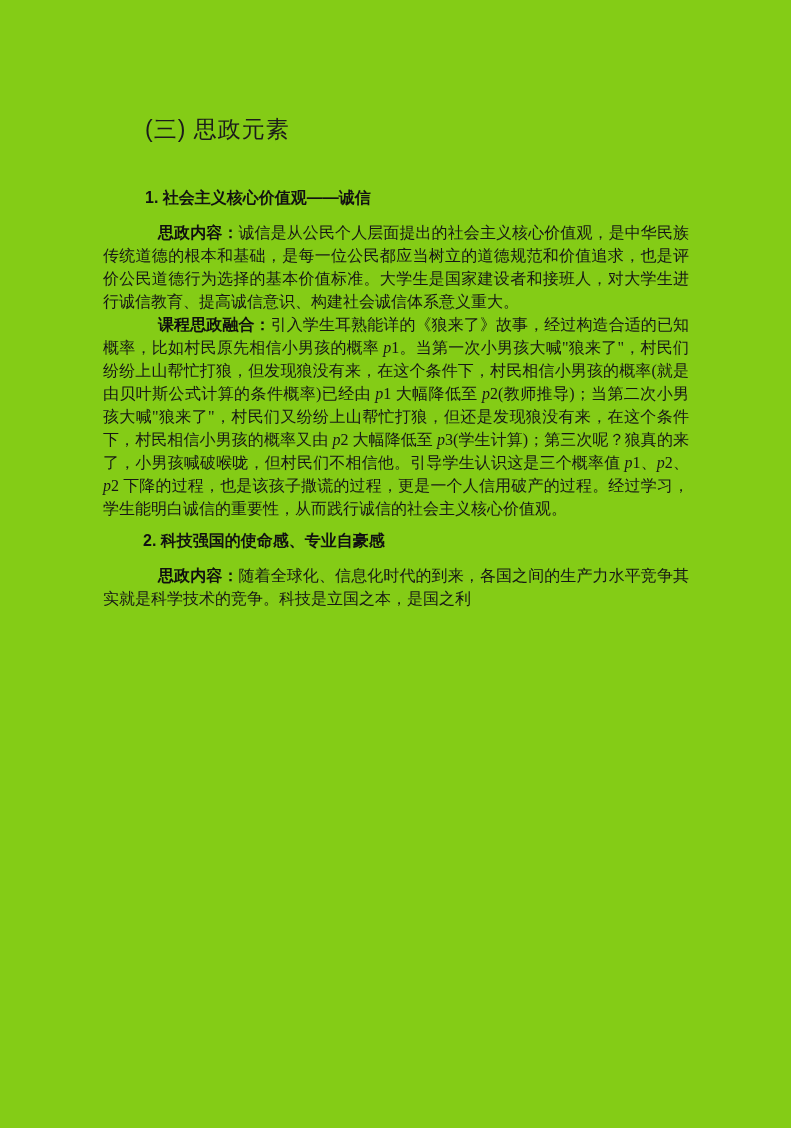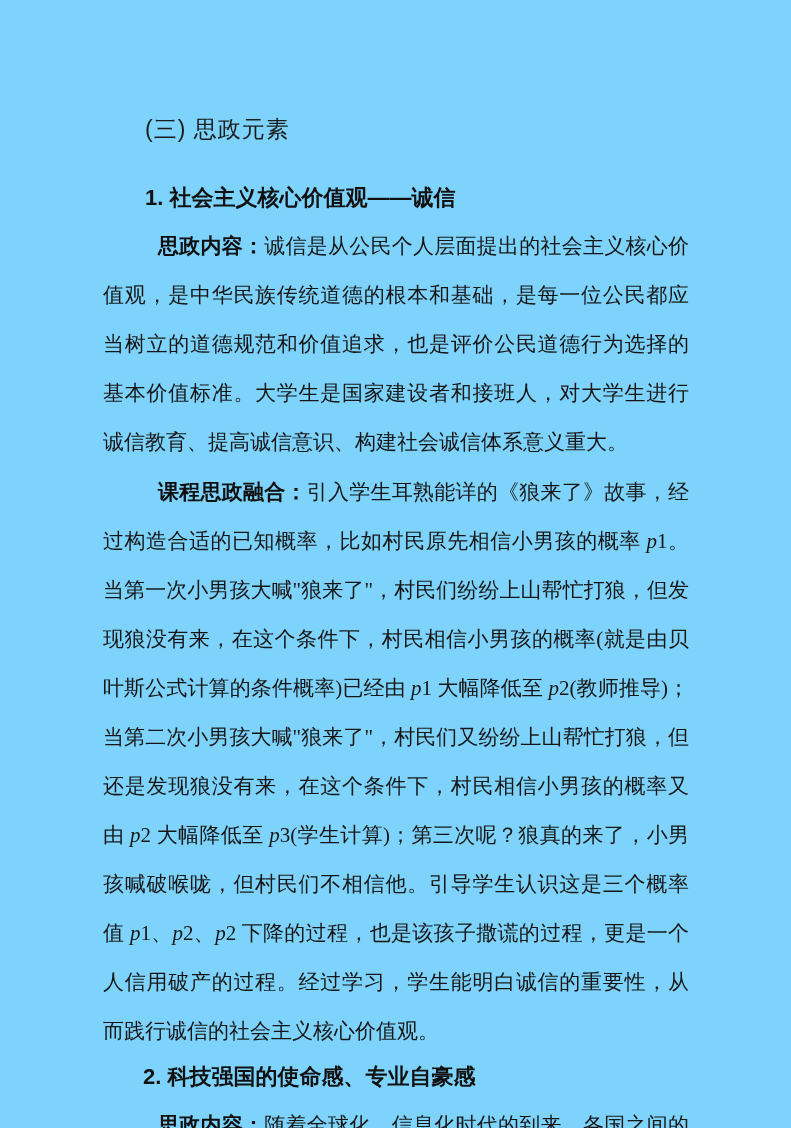--- a/index.html
+++ b/index.html
@@ -5,52 +5,52 @@
   html, body {
     margin: 0;
     padding: 0;
     background: #ffffff;
   }
   .page {
     position: relative;
     width: 791px;
     height: 1128px;
     box-sizing: border-box;
-    background: #7dd3fc;
+    background: #84cc16;
     padding: 104px 0 0 103px;
     color: #161616;
     font-family: "Liberation Serif", "DejaVu Serif", serif;
     overflow: hidden;
   }
   .content {
     width: 586px;
   }
   .section-heading {
     font-family: "Liberation Sans", "DejaVu Sans", sans-serif;
     font-weight: 400;
     font-size: 23px;
     line-height: 50px;
     letter-spacing: 1px;
     margin: 0 0 23px 42px;
     color: #1b1b1b;
   }
   .sub-heading {
     font-family: "Liberation Sans", "DejaVu Sans", sans-serif;
     font-weight: 700;
-    font-size: 22px;
+    font-size: 16px;
     line-height: 41px;
     margin: 0 0 3px 42px;
     color: #111111;
   }
   .sub-heading.second {
     margin-left: 40px;
   }
   .para {
-    font-size: 21px;
-    line-height: 49px;
+    font-size: 16px;
+    line-height: 23px;
     margin: 0;
     text-align: justify;
     text-indent: 55px;
     color: #161616;
   }
   .lead {
     font-weight: 700;
     font-family: "Liberation Sans", "DejaVu Sans", sans-serif;
     color: #0f0f0f;
   }

